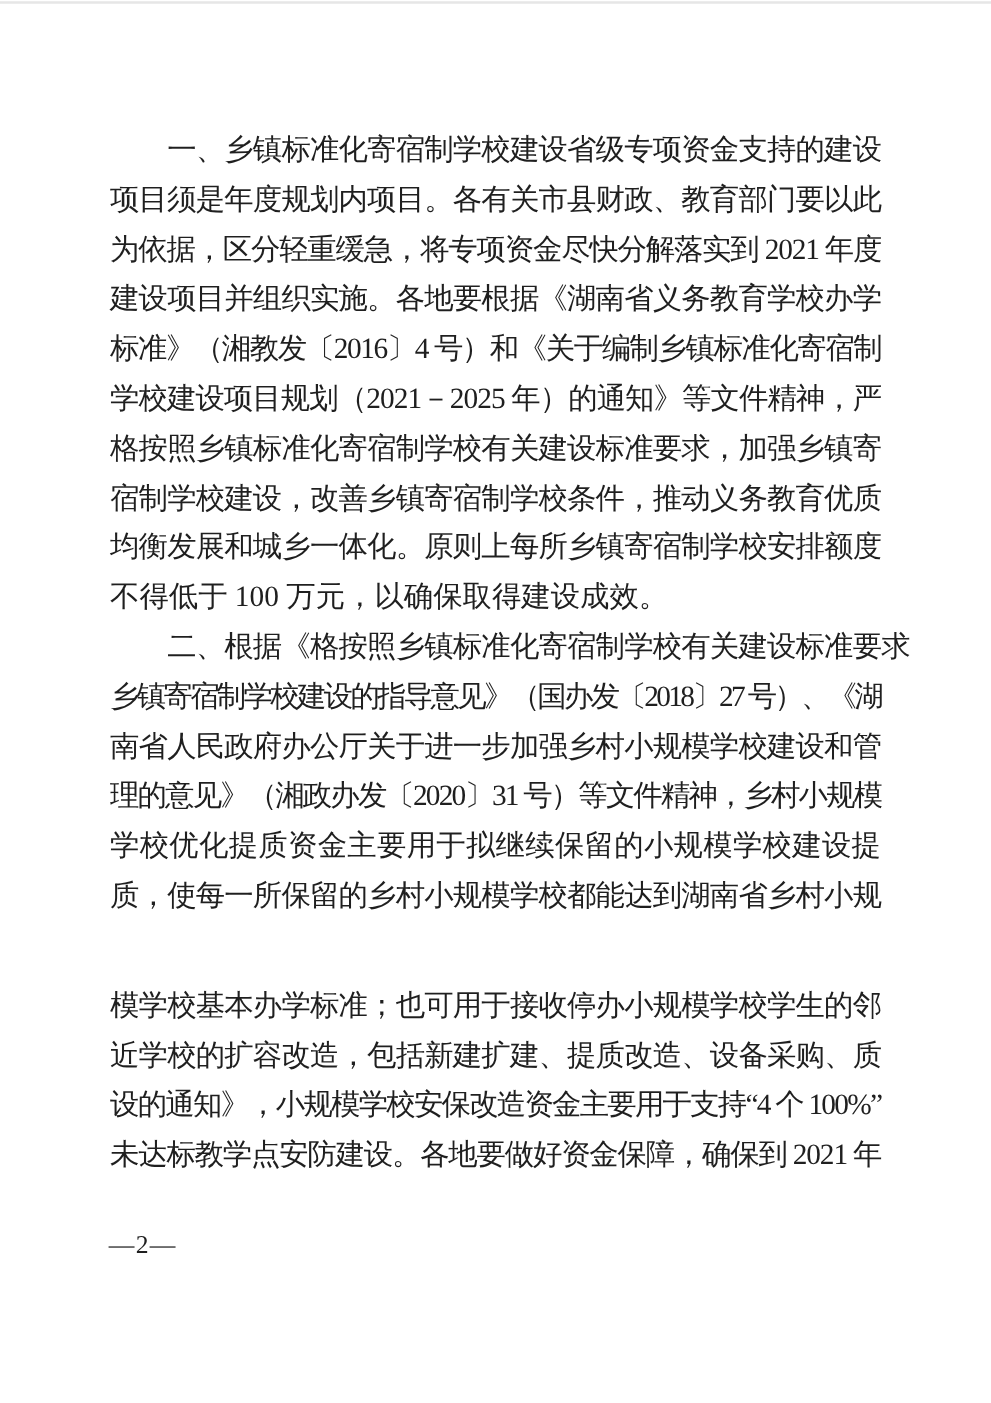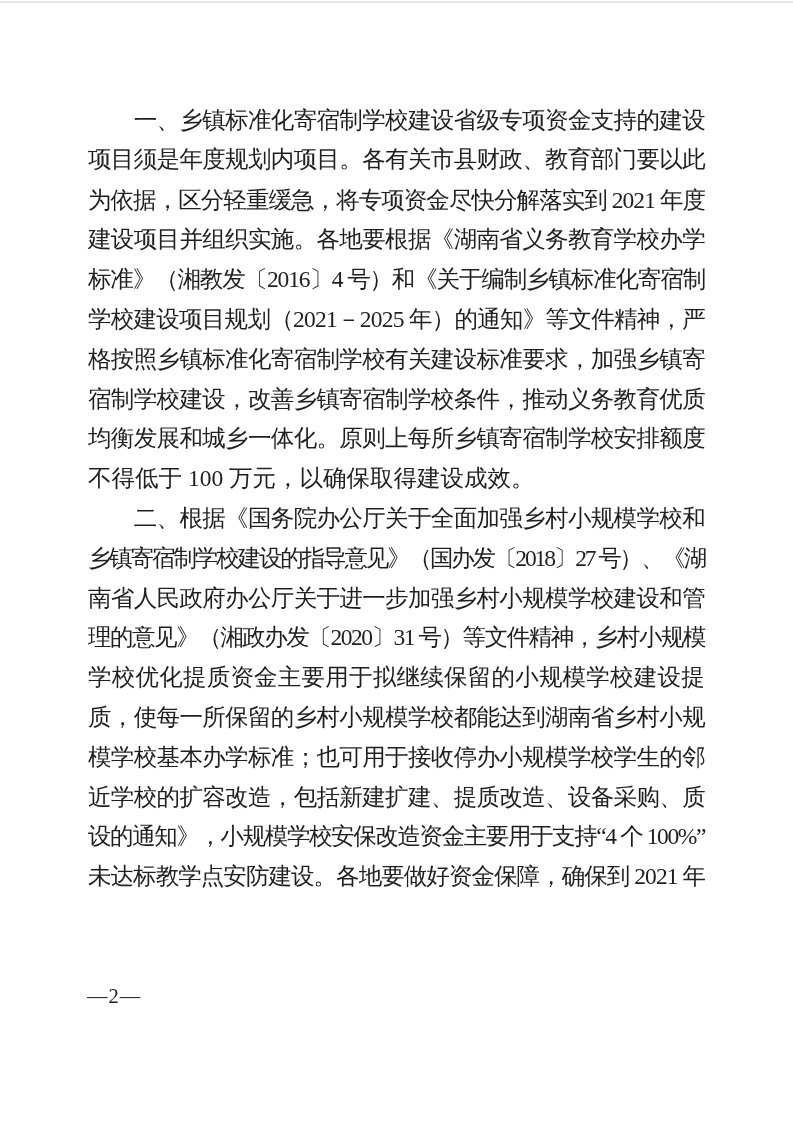--- a/index.html
+++ b/index.html
@@ -52,38 +52,38 @@
   }
 </style>
 </head>
 <body>
 
 <div class="page">
   <div class="scan-line"></div>
   <div class="doc-body">
       <div class="paragraph">
         <div class="text-line" style="letter-spacing: -0.648148px;"><span class="line-text">　　一、乡镇标准化寄宿制学校建设省级专项资金支持的建设</span></div>
-        <div class="text-line" style="letter-spacing: -0.648148px; font-family: Liberation Mono, monospace;"><span class="line-text">项目须是年度规划内项目。各有关市县财政、教育部门要以此</span></div>
+        <div class="text-line" style="letter-spacing: -0.648148px;"><span class="line-text">项目须是年度规划内项目。各有关市县财政、教育部门要以此</span></div>
         <div class="text-line" style="letter-spacing: -0.943548px;"><span class="line-text">为依据，区分轻重缓急，将专项资金尽快分解落实到 2021 年度</span></div>
         <div class="text-line" style="letter-spacing: -0.648148px;"><span class="line-text">建设项目并组织实施。各地要根据《湖南省义务教育学校办学</span></div>
         <div class="text-line" style="letter-spacing: -1.13306px;"><span class="line-text">标准》（湘教发〔2016〕4 号）和《关于编制乡镇标准化寄宿制</span></div>
         <div class="text-line" style="letter-spacing: -0.730469px;"><span class="line-text">学校建设项目规划（2021－2025 年）的通知》等文件精神，严</span></div>
         <div class="text-line" style="letter-spacing: -0.648148px;"><span class="line-text">格按照乡镇标准化寄宿制学校有关建设标准要求，加强乡镇寄</span></div>
         <div class="text-line" style="letter-spacing: -0.648148px; text-align: center;"><span class="line-text">宿制学校建设，改善乡镇寄宿制学校条件，推动义务教育优质</span></div>
         <div class="text-line" style="letter-spacing: -0.648148px;"><span class="line-text">均衡发展和城乡一体化。原则上每所乡镇寄宿制学校安排额度</span></div>
         <div class="text-line para-end"><span class="line-text">不得低于 100 万元，以确保取得建设成效。</span></div>
       </div>
       <div class="paragraph">
-        <div class="text-line" style="letter-spacing: -0.648148px;"><span class="line-text">　　二、根据《国务院办公厅关于全面加强乡村小规模学校和</span></div>
+        <div class="text-line" style="letter-spacing: -0.648148px;"><span class="line-text">　　二、根据《格按照乡镇标准化寄宿制学校有关建设标准要求</span></div>
         <div class="text-line" style="letter-spacing: -2.13258px;"><span class="line-text">乡镇寄宿制学校建设的指导意见》（国办发〔2018〕27 号）、《湖</span></div>
         <div class="text-line" style="letter-spacing: -0.648148px;"><span class="line-text">南省人民政府办公厅关于进一步加强乡村小规模学校建设和管</span></div>
         <div class="text-line" style="letter-spacing: -1.46484px;"><span class="line-text">理的意见》（湘政办发〔2020〕31 号）等文件精神，乡村小规模</span></div>
         <div class="text-line" style="letter-spacing: 0.230769px;"><span class="line-text">学校优化提质资金主要用于拟继续保留的小规模学校建设提</span></div>
         <div class="text-line" style="letter-spacing: -0.648148px;"><span class="line-text">质，使每一所保留的乡村小规模学校都能达到湖南省乡村小规</span></div>
-        <div class="text-line" style="letter-spacing: -0.648148px;"><span class="line-text">模学校基本办学标准；也可用于接收停办小规模学校学生的邻</span></div>
+        <div class="text-line" style="letter-spacing: -0.648148px; margin-top: 48px;"><span class="line-text">模学校基本办学标准；也可用于接收停办小规模学校学生的邻</span></div>
         <div class="text-line" style="letter-spacing: -0.648148px;"><span class="line-text">近学校的扩容改造，包括新建扩建、提质改造、设备采购、质</span></div>
       </div>
       <div class="paragraph">
         <div class="text-line" style="letter-spacing: -1.39962px;"><span class="line-text">设的通知》，小规模学校安保改造资金主要用于支持“4 个 100%”</span></div>
         <div class="text-line" style="letter-spacing: -0.943548px;"><span class="line-text">未达标教学点安防建设。各地要做好资金保障，确保到 2021 年</span></div>
       </div>
     </div>
   <div class="page-number">—2—</div>
 </div>
 

